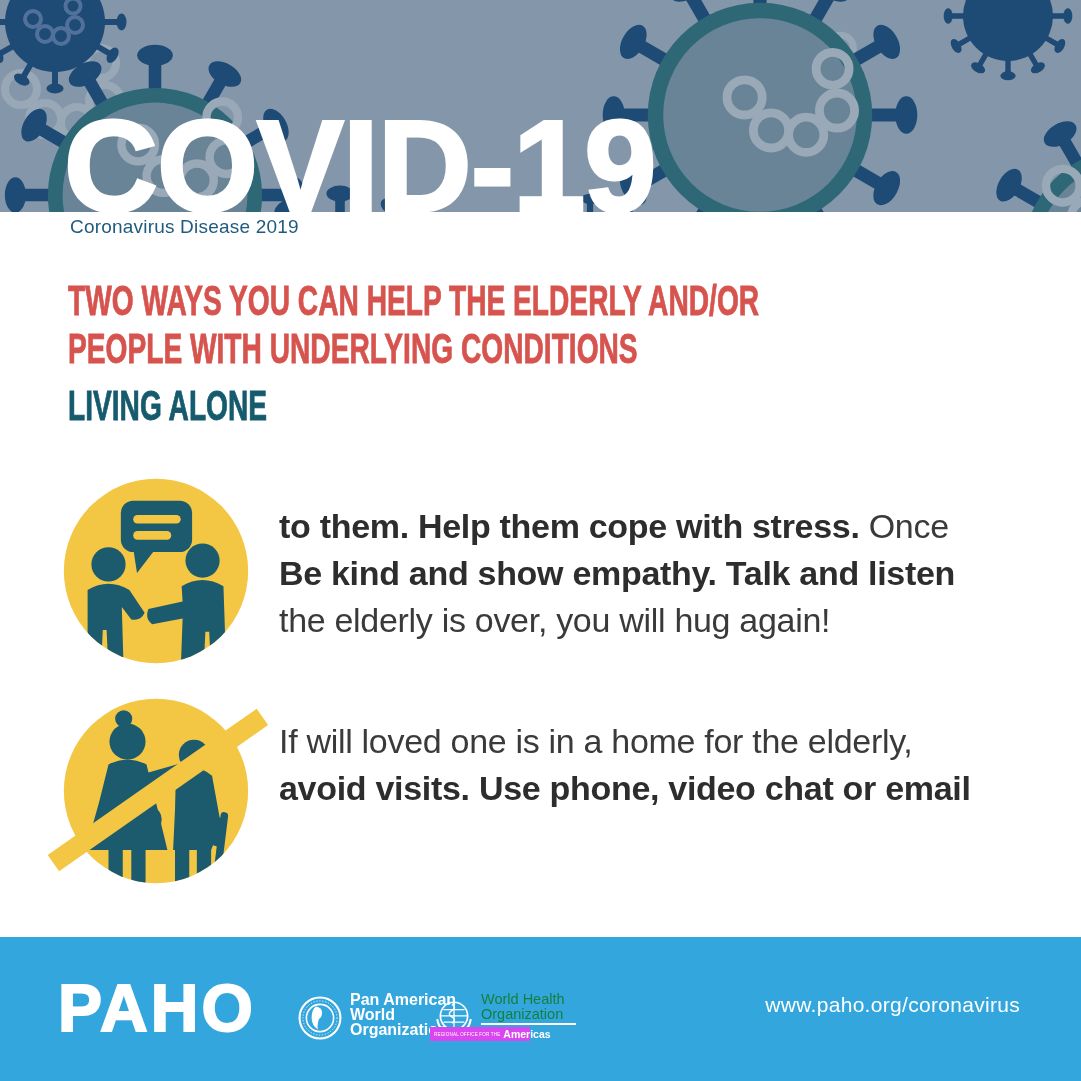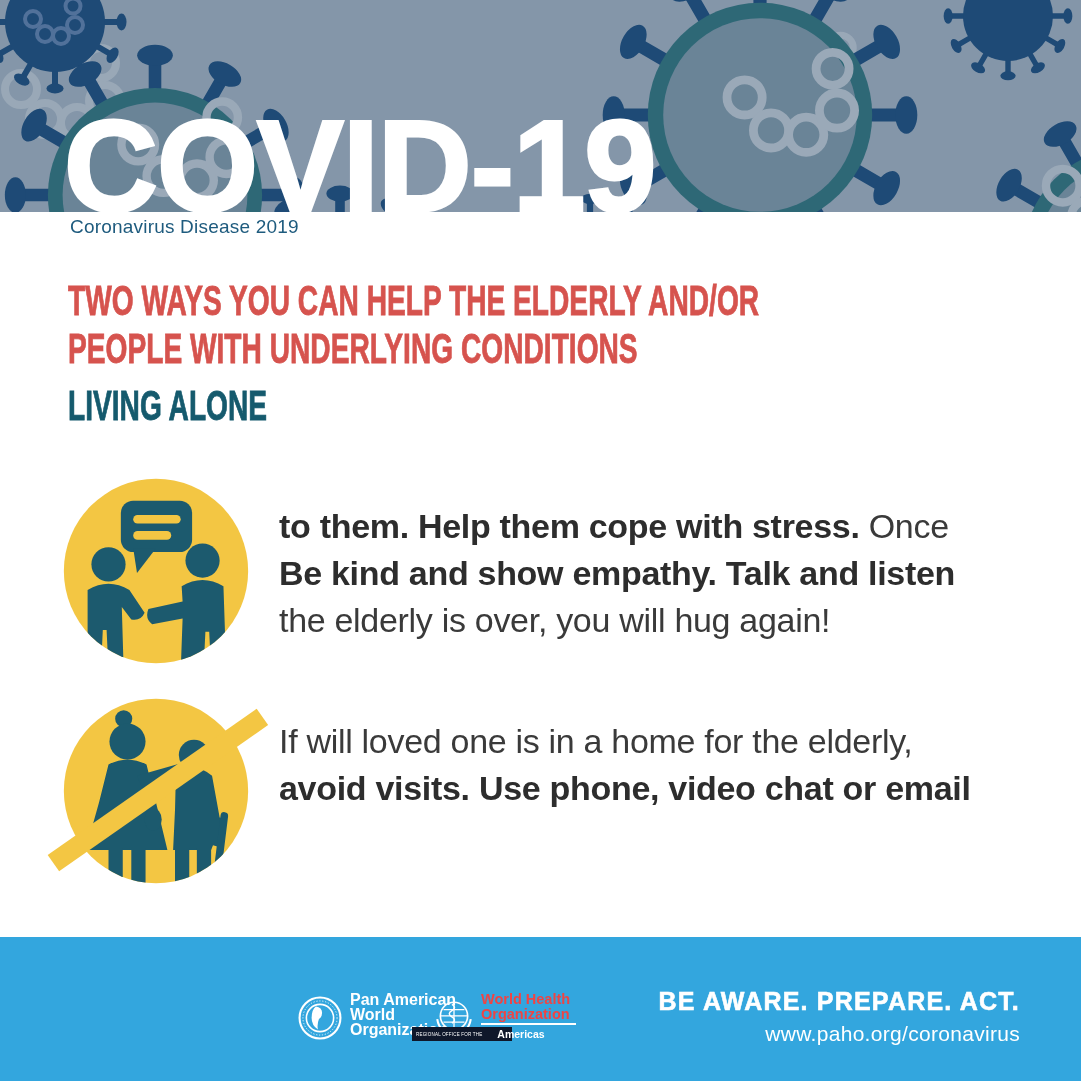--- a/index.html
+++ b/index.html
@@ -39,25 +39,25 @@
   #text2{top:718px;}
   
   .footer{position:absolute;left:0;top:937px;width:1081px;height:144px;background:#33A6DE;}
   .wordmark{
     position:absolute;left:58px;top:975px;font-size:66px;line-height:1;font-weight:700;
     color:#ffffff;letter-spacing:3px;-webkit-text-stroke:2px #ffffff;
   }
   .seal{position:absolute;left:298px;top:996px;width:44px;height:44px;}
   .org-lines{position:absolute;left:350px;top:992px;color:#fff;font-size:16px;line-height:15px;font-weight:700;}
   .who-emblem{position:absolute;left:432px;top:996px;width:44px;height:44px;}
-  .who-lines{position:absolute;left:481px;top:992px;color:#ef4444;font-size:14.5px;line-height:15px;font-weight:700;}
+  .who-lines{position:absolute;left:481px;top:992px;color:#15803d;font-size:14.5px;line-height:15px;font-weight:400;}
   .who-rule{position:absolute;left:481px;top:1023px;width:95px;height:2px;background:#ffffff;}
   .americas-bar{
-    position:absolute;left:412px;top:1027px;width:100px;height:14px;background:#0f172a;
-    display:flex;align-items:center;gap:15px;padding:0 4px;box-sizing:border-box;color:#fff;
+    position:absolute;left:430px;top:1027px;width:100px;height:14px;background:#d946ef;
+    display:flex;align-items:center;gap:3px;padding:0 4px;box-sizing:border-box;color:#fff;
   }
   .americas-bar .tiny{font-size:4.5px;letter-spacing:.2px;white-space:nowrap;}
   .americas-bar .amer{font-size:10.5px;font-weight:700;line-height:1;}
   .slogan-block{position:absolute;right:61px;top:987px;text-align:right;color:#ffffff;}
   .slogan-main{font-size:25px;font-weight:700;letter-spacing:1.2px;-webkit-text-stroke:.6px #ffffff;}
   .slogan-url{font-size:21px;margin-top:6px;letter-spacing:.3px;}
 </style>
 </head>
 <body>
 
@@ -205,20 +205,21 @@
     </g>
     <line x1="-8" y1="176" x2="212" y2="22" stroke="#F3C643" stroke-width="21"></line>
   </svg>
   <div class="tip-text" id="text2">
     <div class="line"><b></b><span>If will loved one is in a home for the elderly,</span></div>
     <div class="line"><b>avoid visits. Use phone, video chat or email</b><span></span></div>
   </div>
 
   <footer class="footer"></footer>
 
+  <div class="wordmark">PAHO</div>
 
   <svg class="seal" viewBox="0 0 42 42">
     <circle cx="21" cy="21" r="19.5" fill="none" stroke="#fff" stroke-width="2"></circle>
     <circle cx="21" cy="21" r="13" fill="none" stroke="#fff" stroke-width="1.5"></circle>
     <circle cx="21" cy="21" r="16.3" fill="none" stroke="#fff" stroke-width="0.8" stroke-dasharray="1.2 1.6"></circle>
     <path d="M17 10 q6 1 6 6 q0 4 -3 6 q-2 5 -1 10 q-6 -4 -6 -11 q0 -8 4 -11 z" fill="#fff"></path>
   </svg>
   <div class="org-lines">
     <div>Pan American</div>
     <div>World</div>
@@ -235,17 +236,16 @@
     <div>World Health</div>
     <div>Organization</div>
   </div>
   <div class="who-rule"></div>
   <div class="americas-bar">
     <span class="tiny">REGIONAL OFFICE FOR THE</span>
     <span class="amer">Americas</span>
   </div>
 
   <div class="slogan-block">
-    <div class="slogan-main">BE AWARE. PREPARE. ACT.</div>
     <div class="slogan-url">www.paho.org/coronavirus</div>
   </div>
 
 </div>
 
 </body></html>

